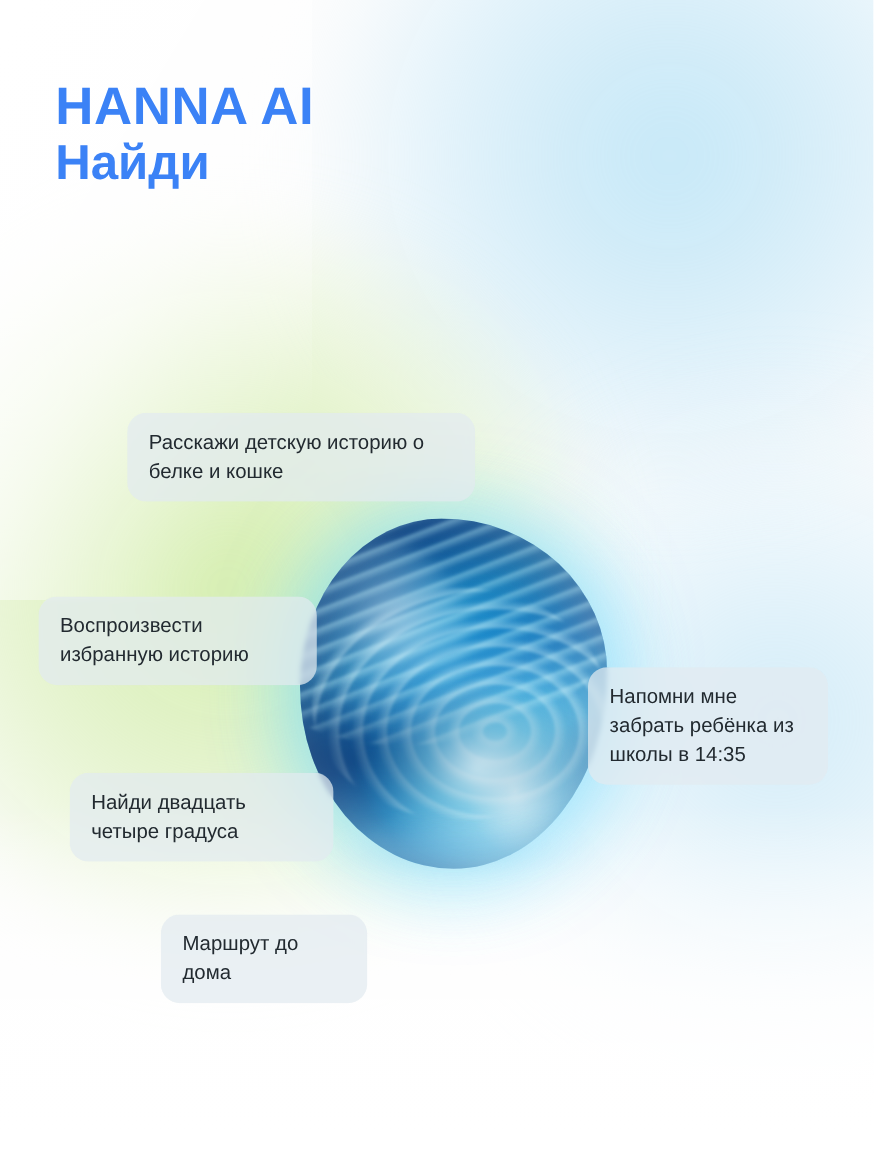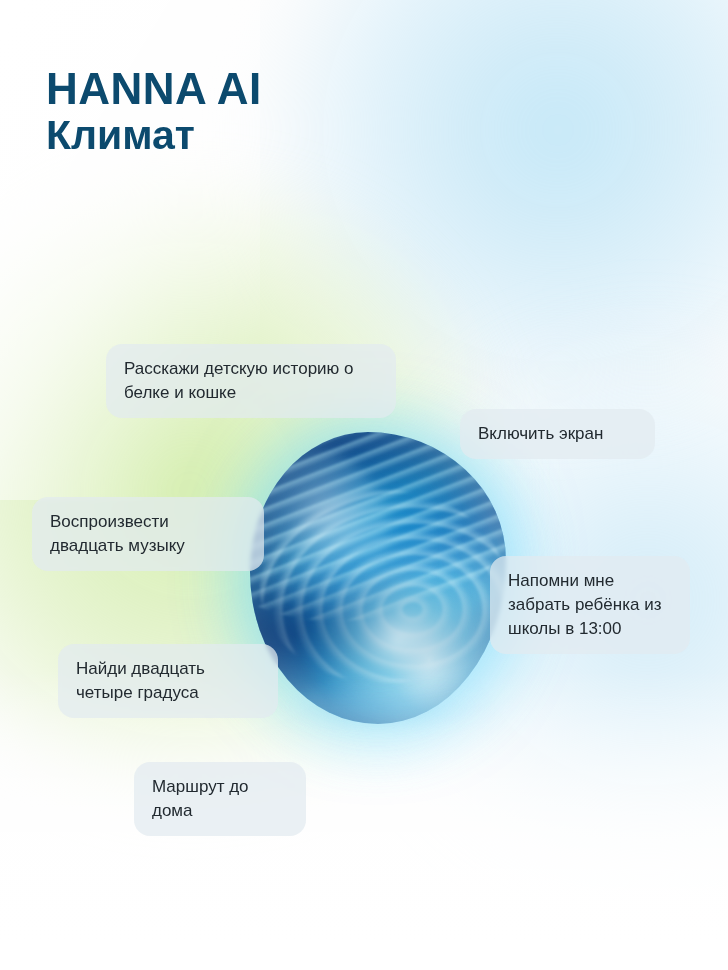--- a/index.html
+++ b/index.html
@@ -69,21 +69,21 @@
     height: 500px;
     background: linear-gradient(to bottom right, #ffffff 10%, rgba(255,255,255,0.6) 50%, rgba(255,255,255,0) 85%);
   }
 
   
   .heading {
     position: absolute;
     left: 46px;
     top: 66px;
     z-index: 12;
-    color: #0c4a6e;
+    color: #3b82f6;
     line-height: 1.04;
   }
   .heading .brand {
     font-size: 44px;
     font-weight: bold;
     letter-spacing: 0.5px;
     display: block;
     margin-bottom: 2px;
   }
   .heading .sub1,
@@ -204,35 +204,34 @@
 
   <div class="bg-base"></div>
   <div class="wash-blue-top"></div>
   <div class="wash-green"></div>
   <div class="wash-blue-right"></div>
   <div class="wash-white-left"></div>
   <div class="wash-white-bottom"></div>
 
   <div class="heading">
     <span class="brand">HANNA AI</span>
-    <span class="sub1">Климат</span>
+    <span class="sub1">Найди</span>
   </div>
 
   <div class="orb-wrap">
     <div class="orb-glow"></div>
     <div class="orb">
       <div class="swirl s1"></div>
       <div class="swirl s2"></div>
       <div class="dark-band"></div>
       <div class="swirl s3"></div>
       <div class="swirl s4"></div>
     </div>
     <div class="orb-shadow"></div>
   </div>
 
   <div class="chip c1">Расскажи детскую историю о белке и кошке</div>
-  <div class="chip c2">Включить экран</div>
-  <div class="chip c3">Воспроизвести двадцать музыку</div>
-  <div class="chip c4">Напомни мне забрать ребёнка из школы в 13:00</div>
+  <div class="chip c3">Воспроизвести избранную историю</div>
+  <div class="chip c4">Напомни мне забрать ребёнка из школы в 14:35</div>
   <div class="chip c5">Найди двадцать четыре градуса</div>
   <div class="chip c6">Маршрут до дома</div>
 
 </div>
 
 </body></html>

